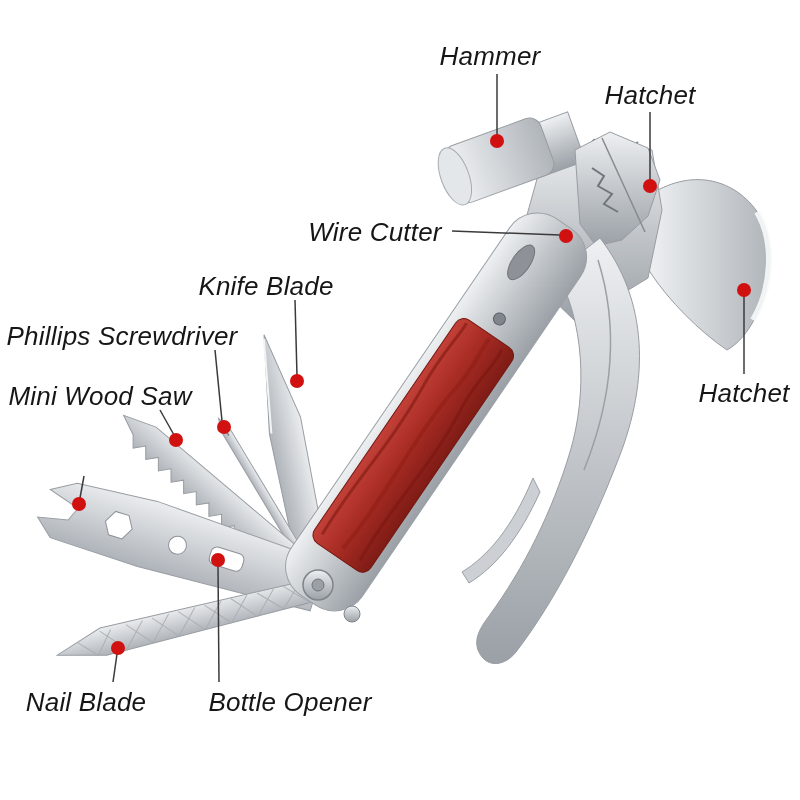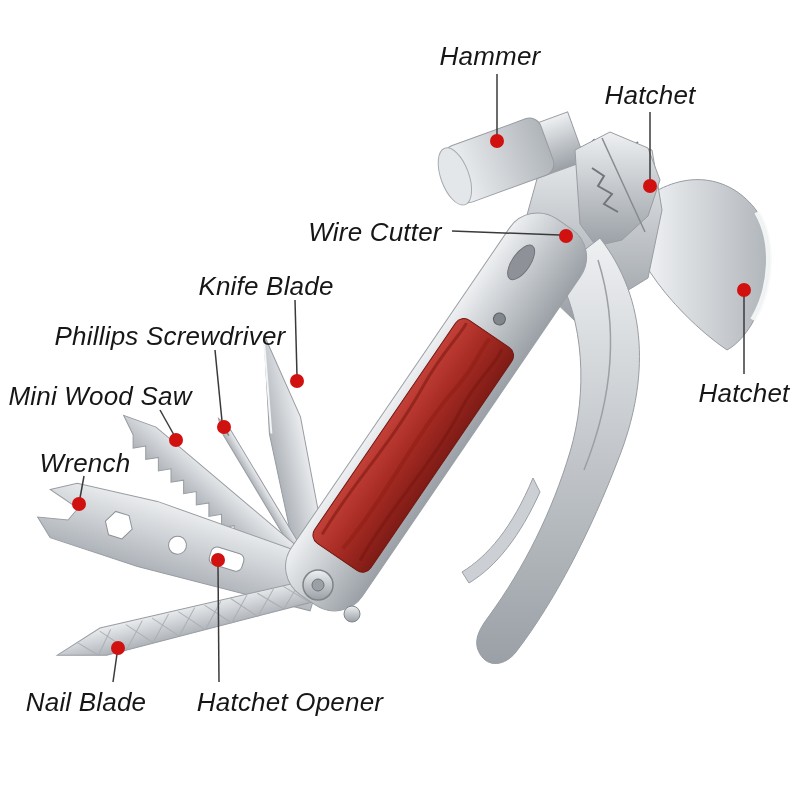--- a/index.html
+++ b/index.html
@@ -155,20 +155,19 @@
       <circle cx="744" cy="290" r="7"></circle>
       <circle cx="118" cy="648" r="7"></circle>
       <circle cx="218" cy="560" r="7"></circle>
     </g>
   </svg>
 
   <div class="callout-label" style="left:490px; top:40px;">Hammer</div>
   <div class="callout-label" style="left:650px; top:79px;">Hatchet</div>
   <div class="callout-label" style="left:375px; top:216px;">Wire Cutter</div>
   <div class="callout-label" style="left:266px; top:270px;">Knife Blade</div>
-  <div class="callout-label" style="left:122px; top:320px;margin-left:48px;">Phillips Screwdriver</div>
+  <div class="callout-label" style="left:122px; top:320px;">Phillips Screwdriver</div>
   <div class="callout-label" style="left:100px; top:380px;">Mini Wood Saw</div>
-  <div class="callout-label" style="left:85px;  top:447px;">Wrench</div>
   <div class="callout-label" style="left:744px; top:377px;">Hatchet</div>
   <div class="callout-label" style="left:86px;  top:686px;">Nail Blade</div>
-  <div class="callout-label" style="left:290px; top:686px;">Hatchet Opener</div>
+  <div class="callout-label" style="left:290px; top:686px;">Bottle Opener</div>
 
 </div>
 
 </body></html>

